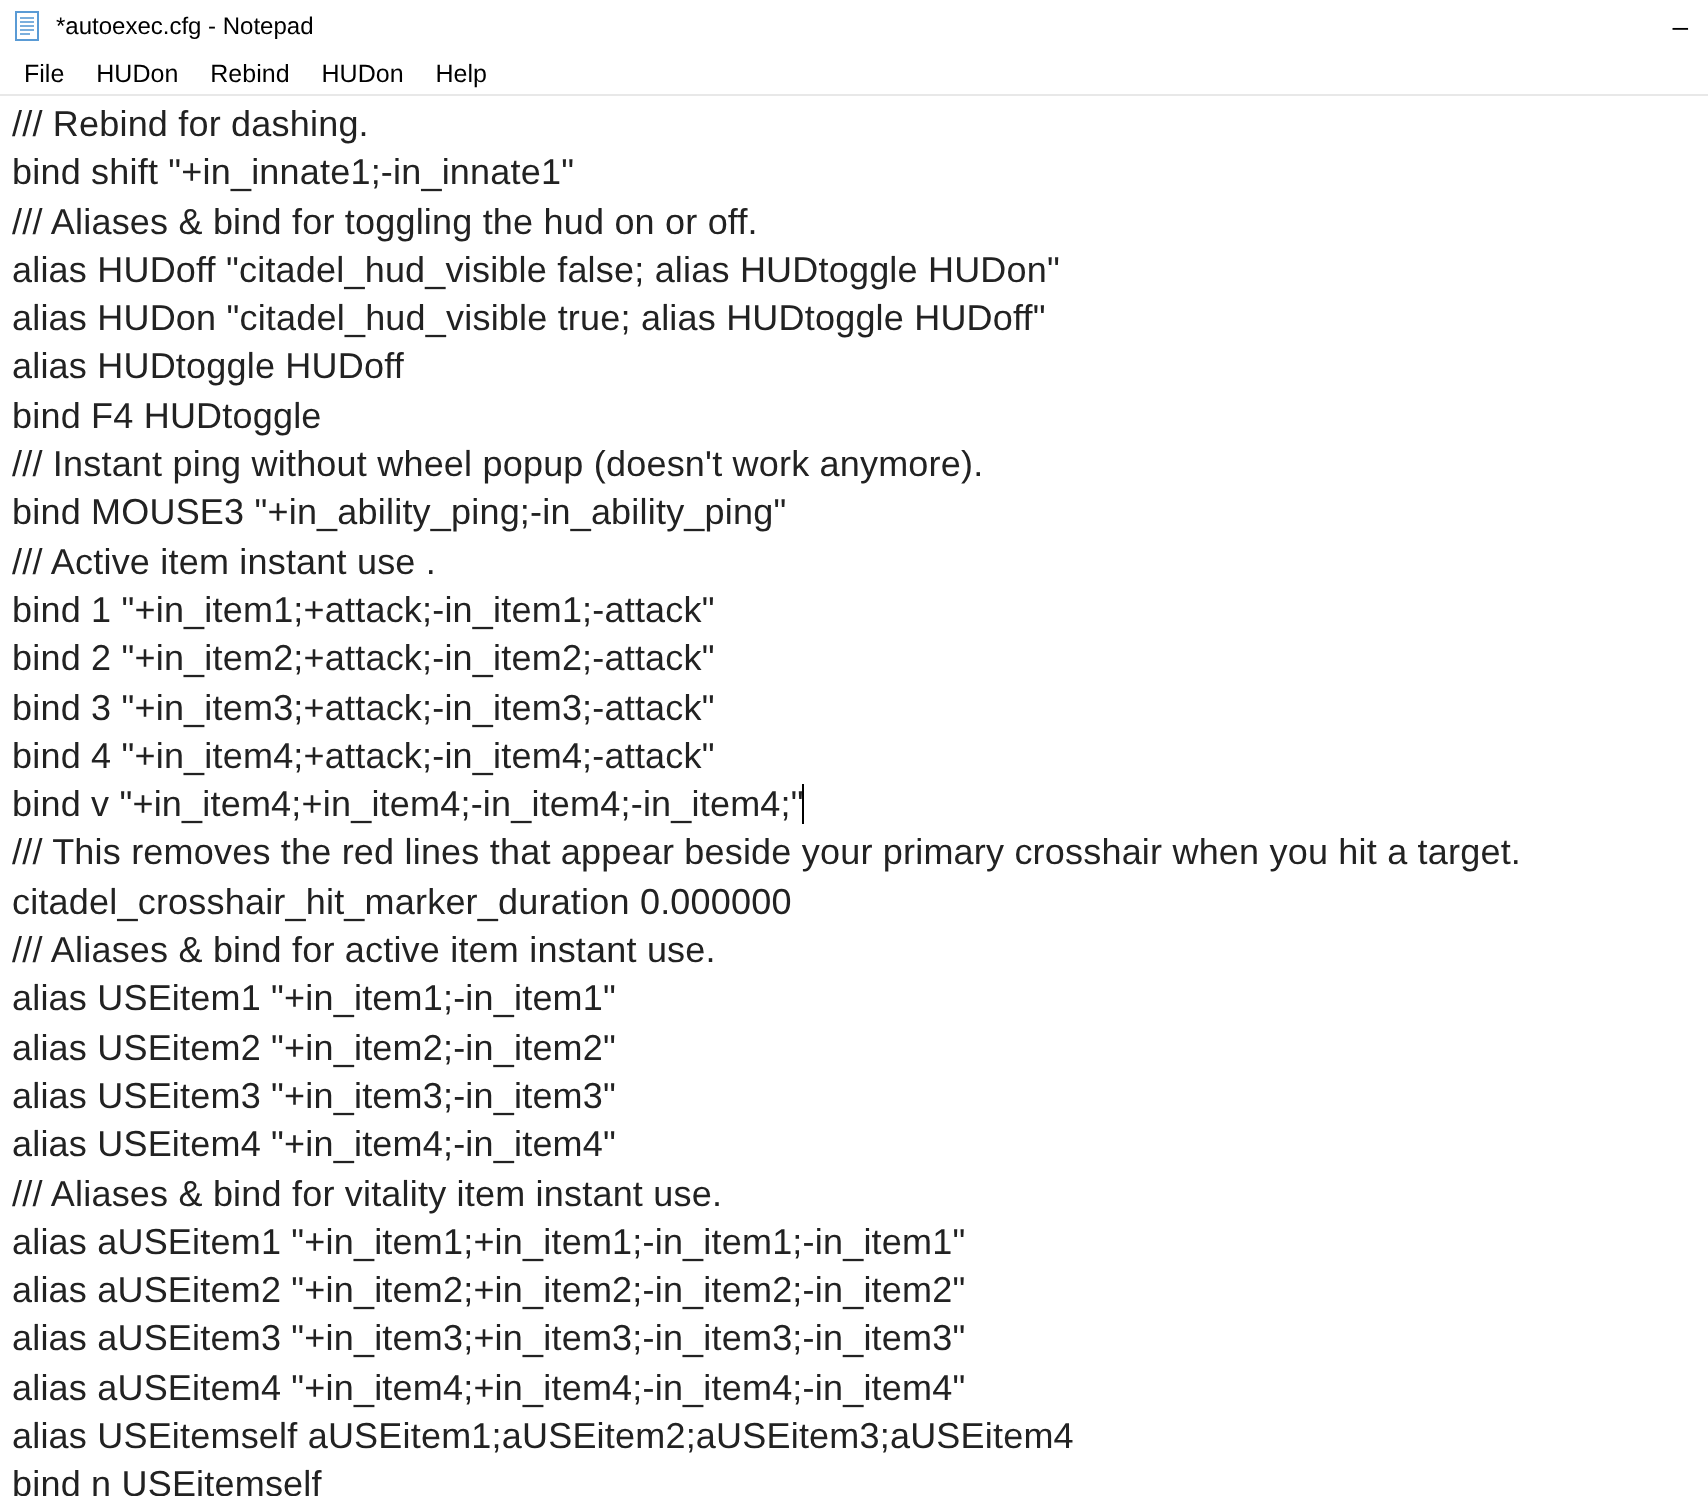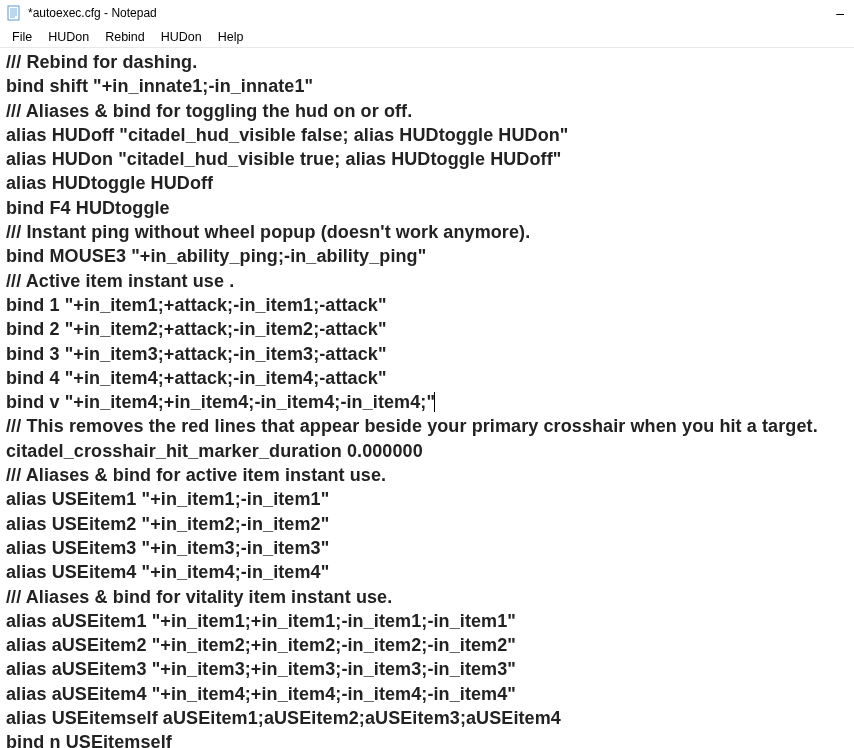--- a/index.html
+++ b/index.html
@@ -56,21 +56,20 @@
       padding: 2px 6px;
       font-family: 'Segoe UI', Tahoma, Geneva, sans-serif;
       font-size: 18px;
       line-height: 1.35;
       color: #222222;
       white-space: pre;
       letter-spacing: 0.1px;
     }
     .content-line {
       display: block;
-      font-weight: bold;
     }
     .text-cursor {
       display: inline-block;
       width: 1px;
       height: 20px;
       background: #000;
       vertical-align: text-bottom;
       margin-left: -1px;
     }
   </style>

